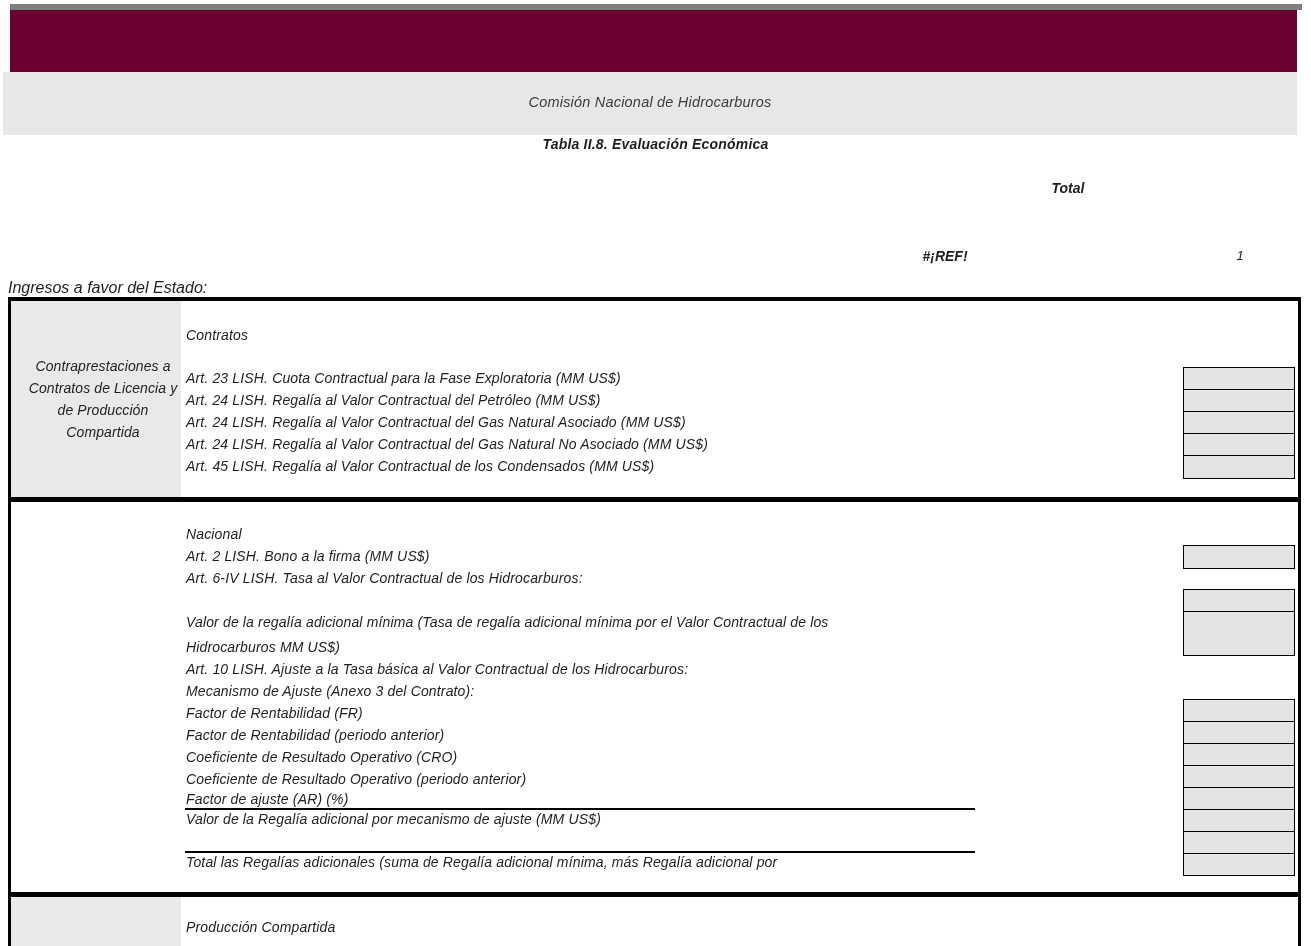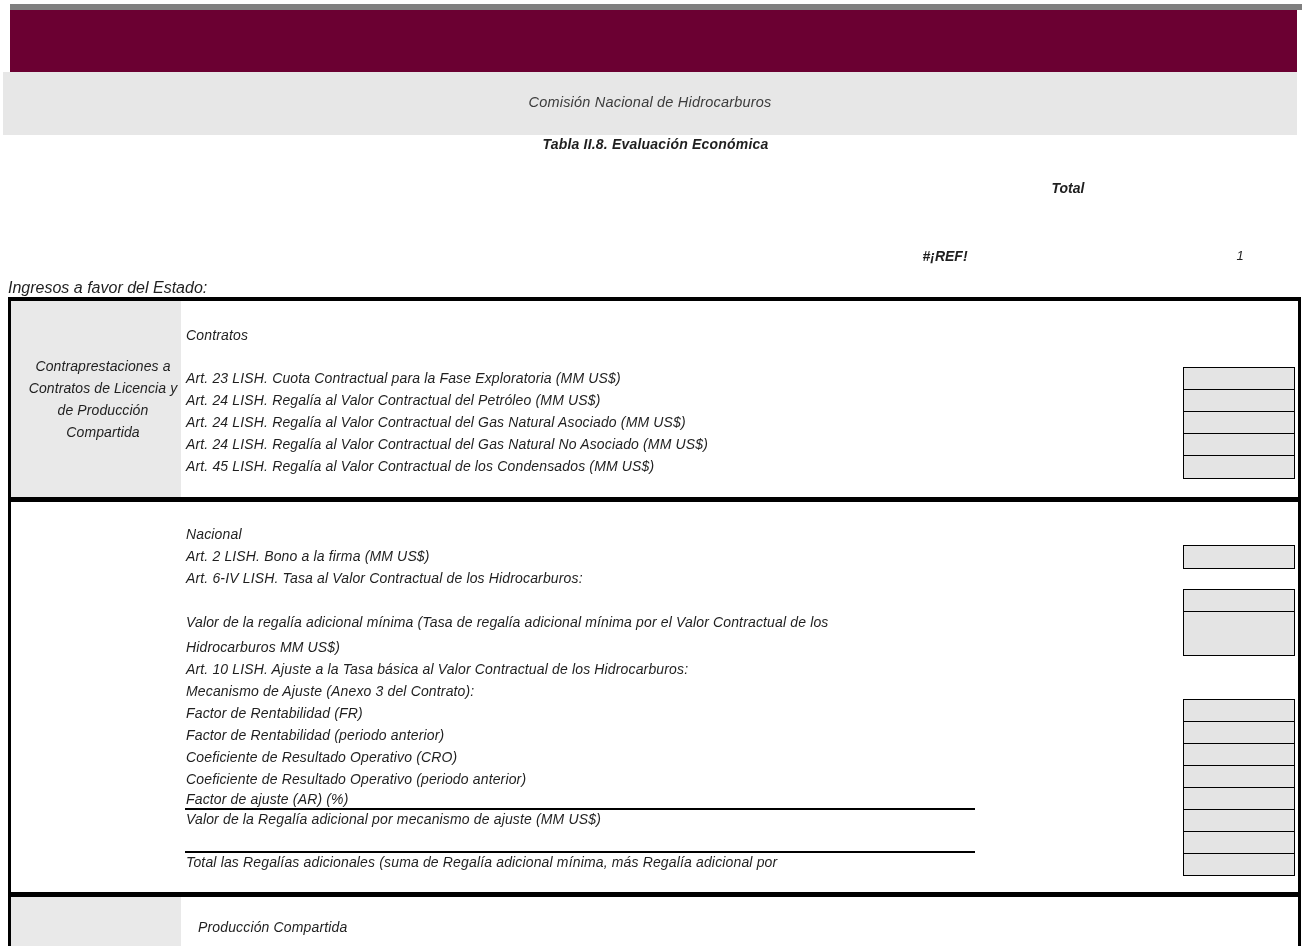--- a/index.html
+++ b/index.html
@@ -90,15 +90,15 @@
   <div class="abs vbox" style="top:611px;height:45px;"></div>
   <div class="abs vbox" style="top:699px;height:23px;"></div>
   <div class="abs vbox" style="top:721px;height:23px;"></div>
   <div class="abs vbox" style="top:743px;height:23px;"></div>
   <div class="abs vbox" style="top:765px;height:23px;"></div>
   <div class="abs vbox" style="top:787px;height:23px;"></div>
   <div class="abs vbox" style="top:809px;height:23px;"></div>
   <div class="abs vbox" style="top:831px;height:23px;"></div>
   <div class="abs vbox" style="top:853px;height:23px;"></div>
 
-  <div class="abs row" style="top:920px;margin-left:12px;">Producción Compartida</div>
+  <div class="abs row" style="top:920px;">Producción Compartida</div>
 
 </div>
 
 </body></html>

